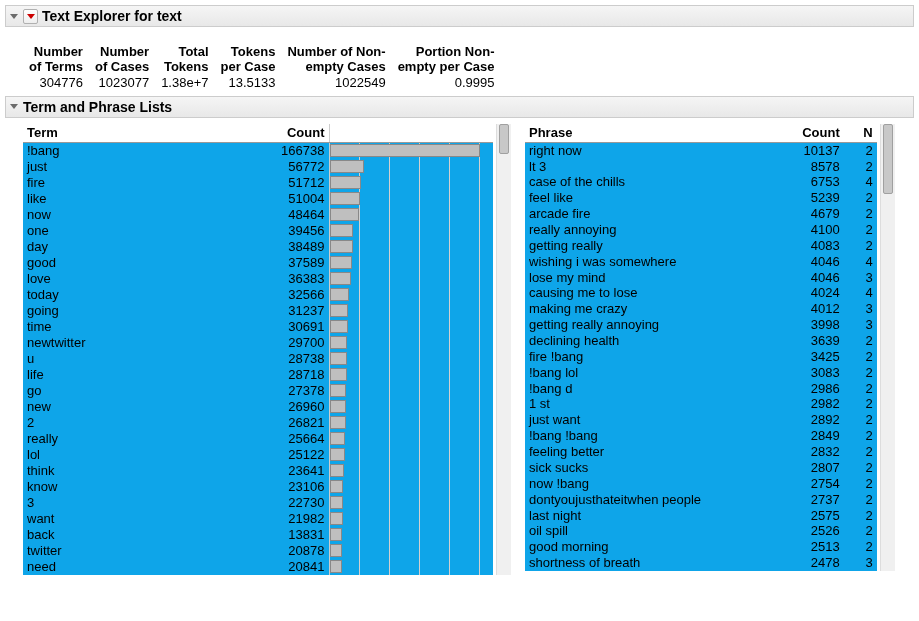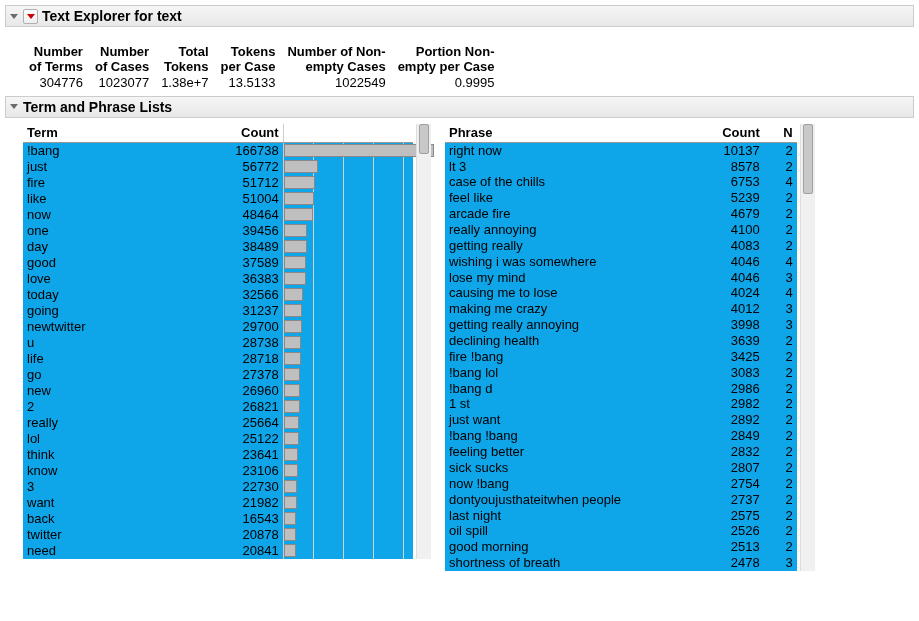--- a/index.html
+++ b/index.html
@@ -62,21 +62,21 @@
   }
   .stats-table td {
     text-align: right;
     padding: 0 6px;
   }
   .lists-wrap {
     display: flex;
     gap: 14px;
     margin: 6px 0 0 18px;
   }
-  .term-panel { width: 408px; }
+  .term-panel { width: 488px; }
   .phrase-panel { width: 370px; }
   .tbl {
     width: 100%;
     border-collapse: collapse;
     font-size: 13px;
     line-height: 1.22;
   }
   .tbl th {
     text-align: left;
     font-weight: bold;
@@ -276,20 +276,28 @@
             </tr>
             <tr>
               <td>going</td>
               <td class="num">31237</td>
               <td class="bar-cell">
                 <div class="bar-bg"></div>
                 <div class="bar-fill" style="width: 18.8058px;"></div>
               </td>
             </tr>
             <tr>
+              <td>time</td>
+              <td class="num">30691</td>
+              <td class="bar-cell">
+                <div class="bar-bg"></div>
+                <div class="bar-fill" style="width: 18.4771px;"></div>
+              </td>
+            </tr>
+            <tr>
               <td>newtwitter</td>
               <td class="num">29700</td>
               <td class="bar-cell">
                 <div class="bar-bg"></div>
                 <div class="bar-fill" style="width: 17.8804px;"></div>
               </td>
             </tr>
             <tr>
               <td>u</td>
               <td class="num">28738</td>
@@ -373,21 +381,21 @@
             <tr>
               <td>want</td>
               <td class="num">21982</td>
               <td class="bar-cell">
                 <div class="bar-bg"></div>
                 <div class="bar-fill" style="width: 13.2339px;"></div>
               </td>
             </tr>
             <tr>
               <td>back</td>
-              <td class="num">16543</td>
+              <td class="num">13831</td>
               <td class="bar-cell">
                 <div class="bar-bg"></div>
                 <div class="bar-fill" style="width: 12.6421px;"></div>
               </td>
             </tr>
             <tr>
               <td>twitter</td>
               <td class="num">20878</td>
               <td class="bar-cell">
                 <div class="bar-bg"></div>

